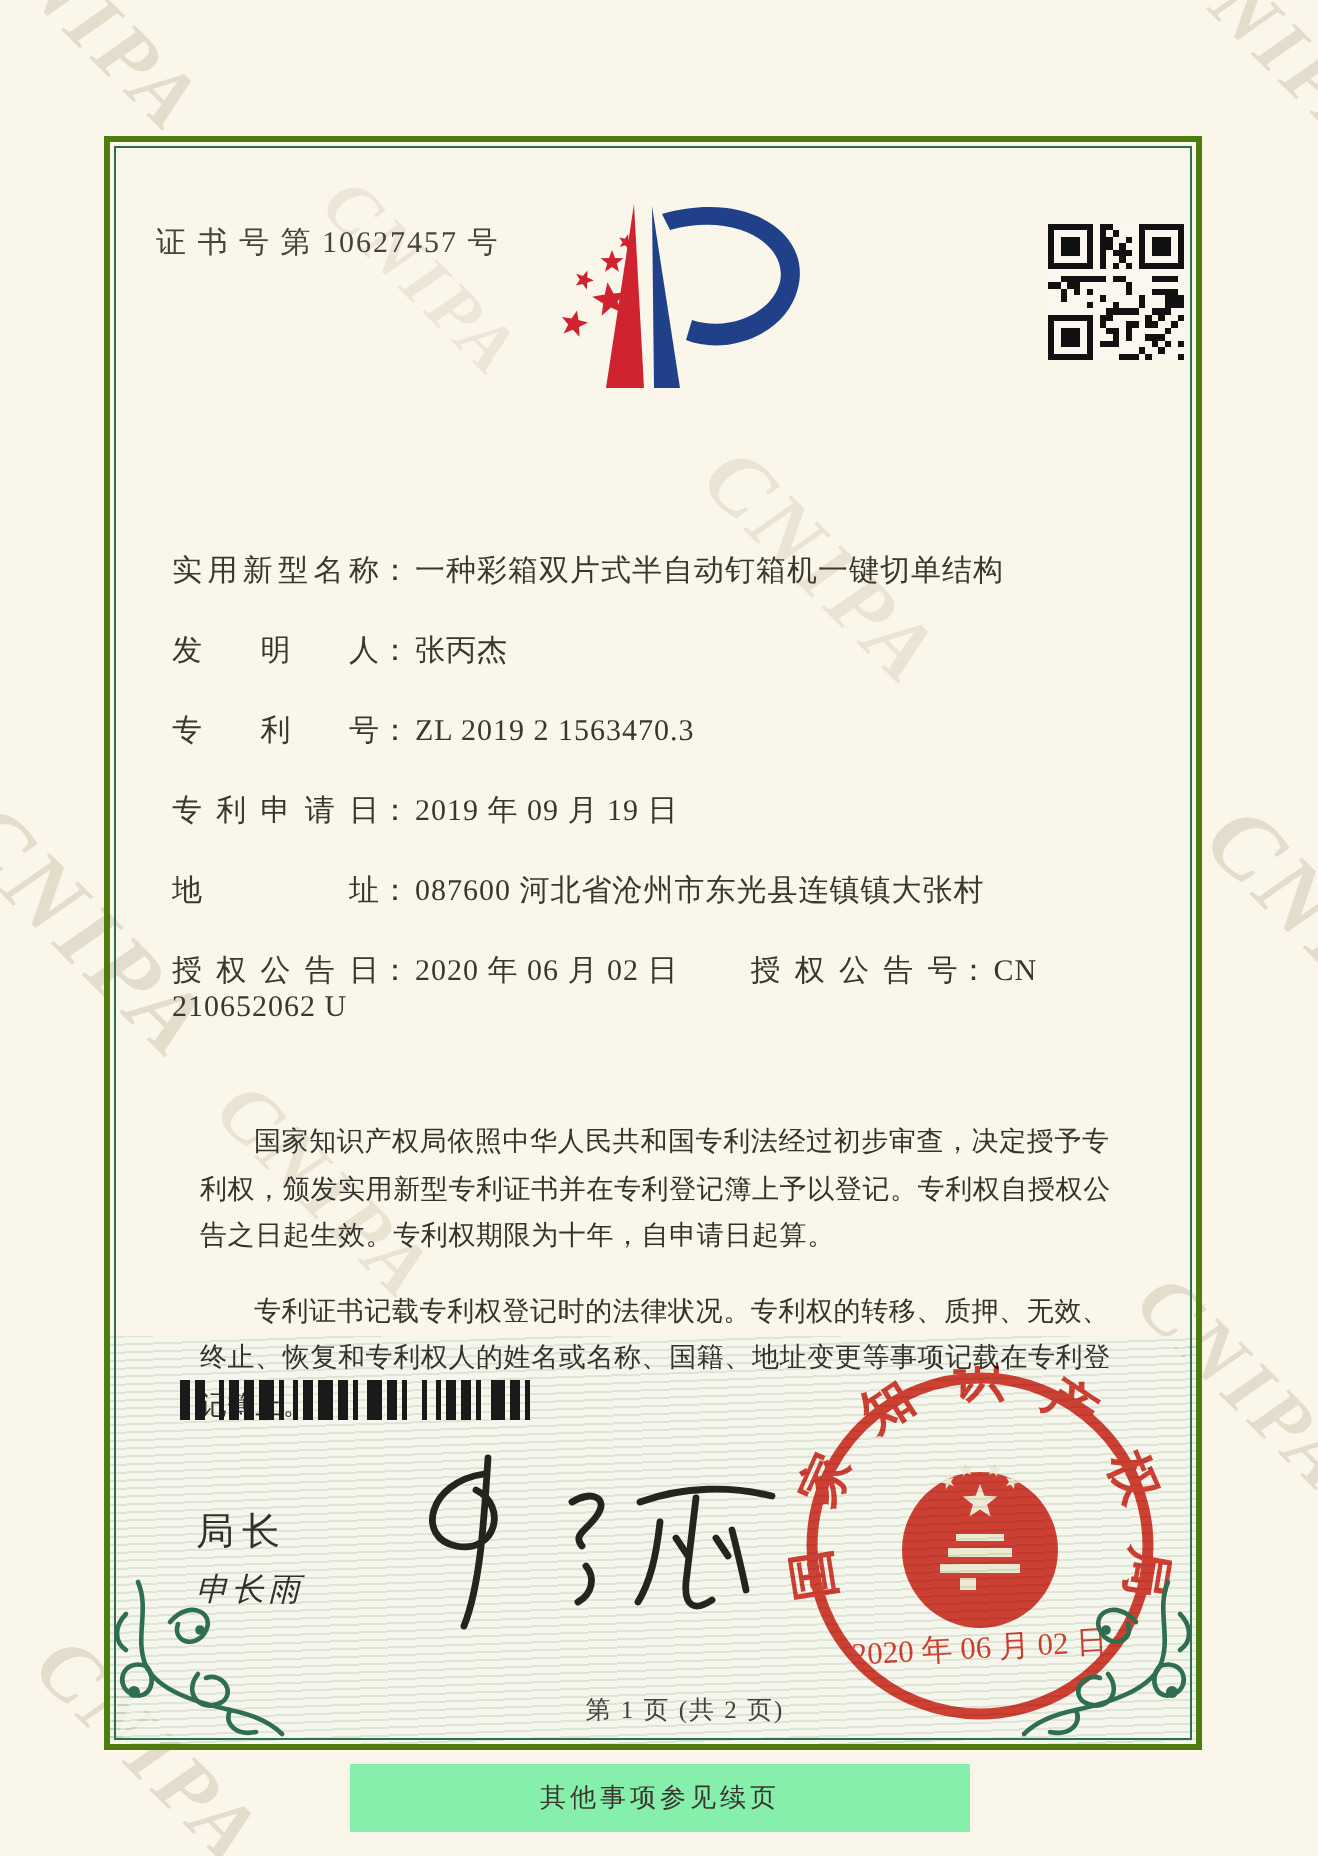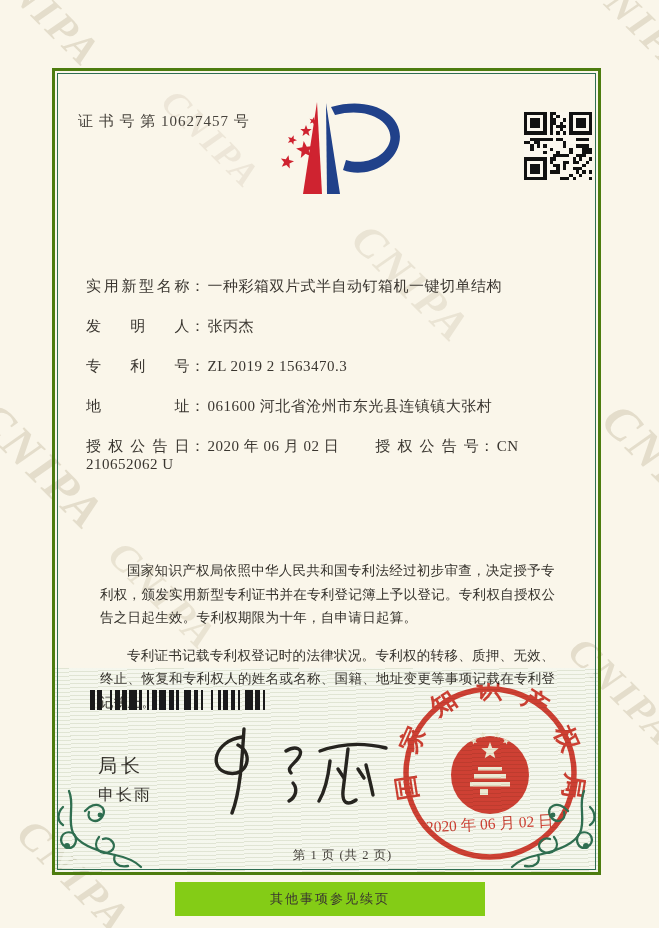--- a/index.html
+++ b/index.html
@@ -39,31 +39,31 @@
   .paras p{margin:14px;font-size:13.5px;line-height:23.5px;text-indent:2em;
            color:#35322c;letter-spacing:0.3px;}
   .paras p + p{margin-top:4px;}
   
   .band{position:absolute;left:0;right:0;top:597px;bottom:0;
         background:
           repeating-linear-gradient(178deg, rgba(120,158,122,0.20) 0px, rgba(120,158,122,0.20) 1px,
                                     rgba(244,247,238,0.85) 1px, rgba(244,247,238,0.85) 4px);}
   .barcode{position:absolute;left:35px;top:619px;width:180px;height:20px;}
   .signer-title{position:absolute;left:43px;top:682px;font-size:19px;letter-spacing:4px;color:#33302a;}
-  .signer-name{position:absolute;left:43px;top:714px;font-size:16px;letter-spacing:2px;color:#33302a;}
+  .signer-name{position:absolute;left:43px;top:714px;font-size:16px;letter-spacing:2px;color:#33302a;font-style:italic;}
   .signature{position:absolute;left:135px;top:652px;width:205px;height:95px;}
   .seal{position:absolute;left:339px;top:612px;width:192px;height:192px;
         mix-blend-mode:multiply;opacity:0.95;}
   .pagenum{position:absolute;left:16px;top:776px;width:100%;text-align:center;
            font-size:12.5px;color:#44403a;letter-spacing:1px;}
   .flourish{position:absolute;top:718px;width:90px;height:82px;}
   .flourish.left{left:-2px;}
   .flourish.right{left:455px;transform:scaleX(-1);}
   
-  .footer-strip{position:absolute;left:175px;top:882px;width:310px;height:34px;background:#84cc16;
+  .footer-strip{position:absolute;left:175px;top:882px;width:310px;height:34px;background:#86efac;
                 display:flex;align-items:center;justify-content:center;}
   .footer-strip span{font-size:13px;color:#3a362f;letter-spacing:2px;}
 </style>
 </head>
 <body>
 
 <div class="page">
 
   <span class="wm wm1">CNIPA</span>
   <span class="wm wm2">CNIPA</span>
@@ -211,21 +211,24 @@
       <div class="frow">
         <span class="flabel">实用新型名称</span><span class="fcolon">：</span><span class="fvalue">一种彩箱双片式半自动钉箱机一键切单结构</span>
       </div>
       <div class="frow">
         <span class="flabel">发明人</span><span class="fcolon">：</span><span class="fvalue">张丙杰</span>
       </div>
       <div class="frow">
         <span class="flabel">专利号</span><span class="fcolon">：</span><span class="fvalue">ZL 2019 2 1563470.3</span>
       </div>
       <div class="frow">
-        <span class="flabel">地址</span><span class="fcolon">：</span><span class="fvalue">061600 河北省沧州市东光县连镇镇大张村</span>
+        <span class="flabel">专利申请日</span><span class="fcolon">：</span><span class="fvalue">2019 年 09 月 19 日</span>
+      </div>
+      <div class="frow">
+        <span class="flabel">地址</span><span class="fcolon">：</span><span class="fvalue">087600 河北省沧州市东光县连镇镇大张村</span>
       </div>
       <div class="frow">
         <span class="flabel">授权公告日</span><span class="fcolon">：</span><span class="fvalue">2020 年 06 月 02 日</span><span class="grant"><span class="flabel">授权公告号</span><span class="fcolon">：</span><span class="fvalue">CN 210652062 U</span></span>
       </div>
     </div>
 
     <div class="paras">
       <p>国家知识产权局依照中华人民共和国专利法经过初步审查，决定授予专利权，颁发实用新型专利证书并在专利登记簿上予以登记。专利权自授权公告之日起生效。专利权期限为十年，自申请日起算。</p>
       <p>专利证书记载专利权登记时的法律状况。专利权的转移、质押、无效、终止、恢复和专利权人的姓名或名称、国籍、地址变更等事项记载在专利登记簿上。</p>
     </div>

